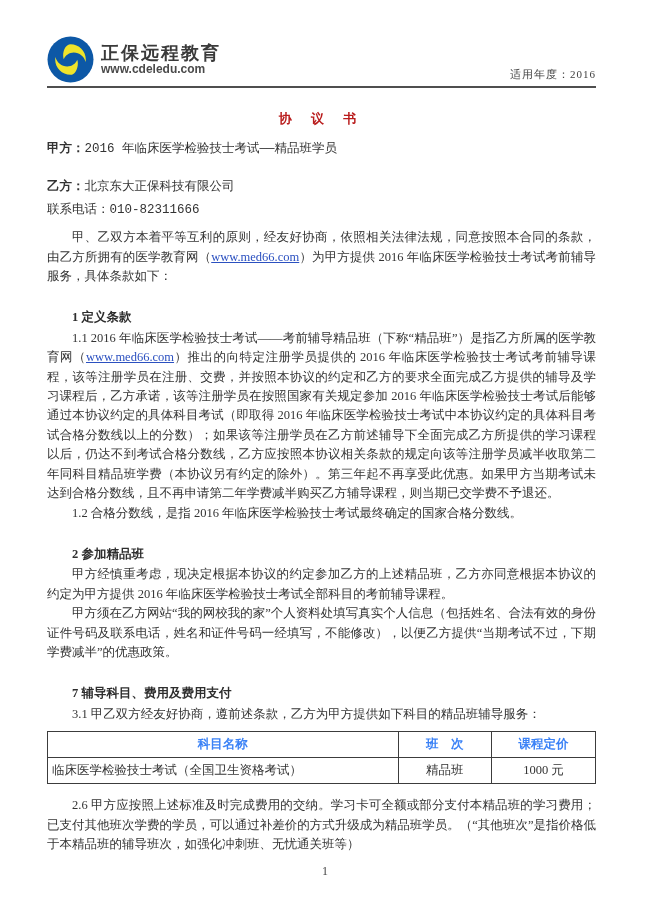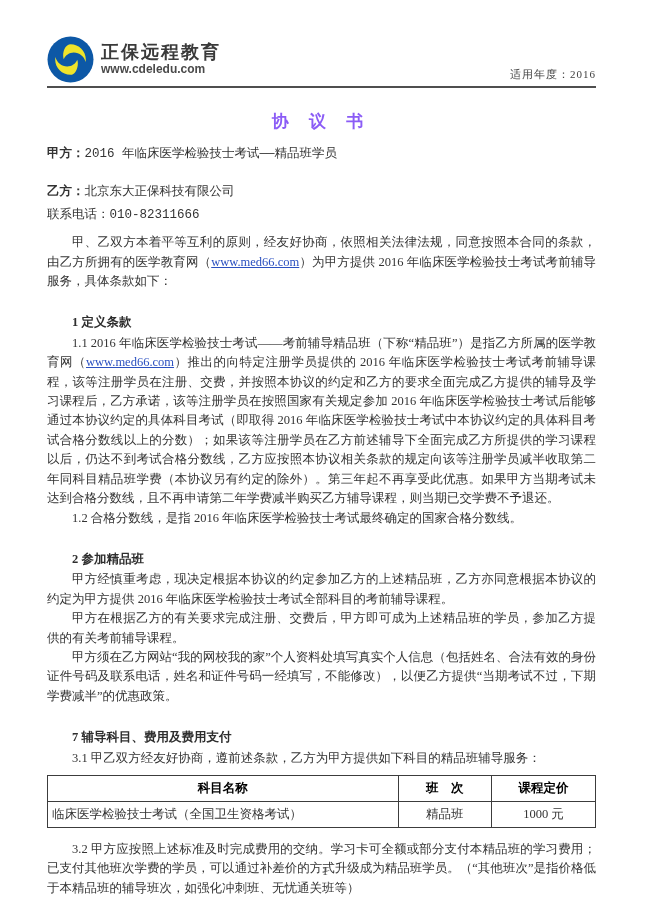--- a/index.html
+++ b/index.html
@@ -25,38 +25,38 @@
     align-items:flex-end;
     border-bottom:2px solid #4f4f4f;
     padding-bottom:3px;
   }
   .brand { display:flex; align-items:center; gap:7px; }
   .brand-logo { width:47px; height:47px; display:block; }
   .brand-text { display:flex; flex-direction:column; line-height:1.05; }
   .brand-name {
     font-size:18px; font-weight:bold; color:#3a3a3a;
     letter-spacing:2px;
-    font-family:Liberation Mono, monospace;
+    font-family:Liberation Serif, serif;
   }
   .brand-url {
     font-size:12px; font-weight:bold; color:#4a4a4a;
     font-family:"Liberation Sans","DejaVu Sans",sans-serif;
   }
   .year-note {
     font-size:11px; color:#3f3f3f;
     padding-bottom:1px;
     letter-spacing:1px;
   }
   
   .doc-title {
     margin-top:22px;
     text-align:center;
-    font-size:17px;
+    font-size:13px;
     font-weight:bold;
-    color:#8b5cf6;
+    color:#b91c1c;
     letter-spacing:8px;
   }
   
   .body-text { margin-top:12px; font-size:12.5px; line-height:19.4px; text-align:justify; }
   p { margin:0; }
   .para { text-indent:2em; }
   .party-line { margin-top:3px;font-family:Liberation Mono, monospace; }
   .party-a { margin-top:10px; }
   .party-b { margin-top:19px; }
   .bold { font-weight:bold; }
@@ -75,21 +75,21 @@
     border-collapse:collapse;
     margin:7px 0 12px 0;
     font-size:12.5px;
   }
   table.fee-table th, table.fee-table td {
     border:1.5px solid #3c3c3c;
     height:26px;
     box-sizing:border-box;
     padding:2px 4px;
   }
-  table.fee-table th { font-weight:bold; text-align:center; color:#000000; }
+  table.fee-table th { font-weight:bold; text-align:center; color:#3b82f6; }
   td.subject-cell { text-align:left; padding-left:42px; }
   td.center-cell { text-align:center; }
   col.c1 { width:64%; } col.c2 { width:17%; } col.c3 { width:19%; }
   
   .footer-pagenum {
     position:absolute;
     bottom:40px; left:0;
     width:100%;
     text-align:center;
     font-size:12px;
@@ -128,21 +128,20 @@
     <div class="spacer-s"></div>
 
     <p class="para"><span>甲、乙双方本着平等互利的原则，经友好协商，依照相关法律法规，同意按照本合同的条款，由乙方所拥有的医学教育网（</span><a href="#" class="doclink">www.med66.com</a><span>）为甲方提供 2016 年临床医学检验技士考试考前辅导服务，具体条款如下：</span></p>
 
     <p class="heading">1 定义条款</p>
     <p class="para"><span>1.1 2016 年临床医学检验技士考试——考前辅导精品班（下称“精品班”）是指乙方所属的医学教育网（</span><a href="#" class="doclink">www.med66.com</a><span>）推出的向特定注册学员提供的 2016 年临床医学检验技士考试考前辅导课程，该等注册学员在注册、交费，并按照本协议的约定和乙方的要求全面完成乙方提供的辅导及学习课程后，乙方承诺，该等注册学员在按照国家有关规定参加 2016 年临床医学检验技士考试后能够通过本协议约定的具体科目考试（即取得 2016 年临床医学检验技士考试中本协议约定的具体科目考试合格分数线以上的分数）；如果该等注册学员在乙方前述辅导下全面完成乙方所提供的学习课程以后，仍达不到考试合格分数线，乙方应按照本协议相关条款的规定向该等注册学员减半收取第二年同科目精品班学费（本协议另有约定的除外）。第三年起不再享受此优惠。如果甲方当期考试未达到合格分数线，且不再申请第二年学费减半购买乙方辅导课程，则当期已交学费不予退还。</span></p>
     <p class="para">1.2 合格分数线，是指 2016 年临床医学检验技士考试最终确定的国家合格分数线。</p>
 
     <p class="heading">2 参加精品班</p>
     <p class="para">甲方经慎重考虑，现决定根据本协议的约定参加乙方的上述精品班，乙方亦同意根据本协议的约定为甲方提供 2016 年临床医学检验技士考试全部科目的考前辅导课程。</p>
-    <p class="para">甲方在根据乙方的有关要求完成注册、交费后，甲方即可成为上述精品班的学员，参加乙方提供的有关考前辅导课程。</p>
     <p class="para">甲方须在乙方网站“我的网校我的家”个人资料处填写真实个人信息（包括姓名、合法有效的身份证件号码及联系电话，姓名和证件号码一经填写，不能修改），以便乙方提供“当期考试不过，下期学费减半”的优惠政策。</p>
 
     <p class="heading">7 辅导科目、费用及费用支付</p>
     <p class="para">3.1 甲乙双方经友好协商，遵前述条款，乙方为甲方提供如下科目的精品班辅导服务：</p>
 
     <table class="fee-table">
       <colgroup>
           <col class="c1">
           <col class="c2">
           <col class="c3">
@@ -156,19 +155,19 @@
       </thead>
       <tbody>
         <tr>
           <td class="subject-cell">临床医学检验技士考试（全国卫生资格考试）</td>
           <td class="center-cell">精品班</td>
           <td class="center-cell">1000 元</td>
         </tr>
       </tbody>
     </table>
 
-    <p class="para">3.2 甲方应按照上述标准及时完成费用的交纳。学习卡可全额或部分支付本精品班的学习费用；已支付其他班次学费的学员，可以通过补差价的方式升级成为精品班学员。（“其他班次”是指价格低于本精品班的辅导班次，如强化冲刺班、无忧通关班等）</p>
+    <p class="para">2.6 甲方应按照上述标准及时完成费用的交纳。学习卡可全额或部分支付本精品班的学习费用；已支付其他班次学费的学员，可以通过补差价的方式升级成为精品班学员。（“其他班次”是指价格低于本精品班的辅导班次，如强化冲刺班、无忧通关班等）</p>
 
   </div>
 
   <div class="footer-pagenum">1</div>
 
 </div>
 
 </body></html>

